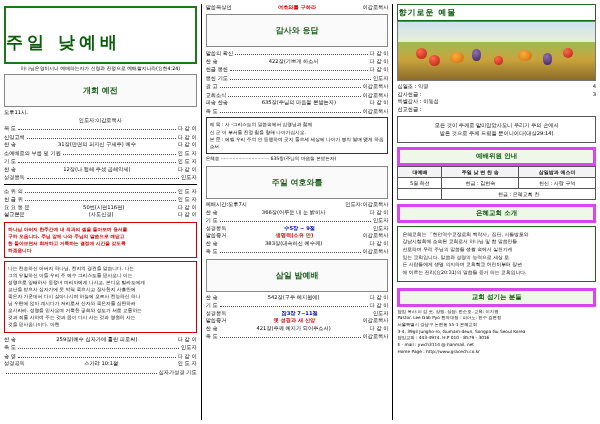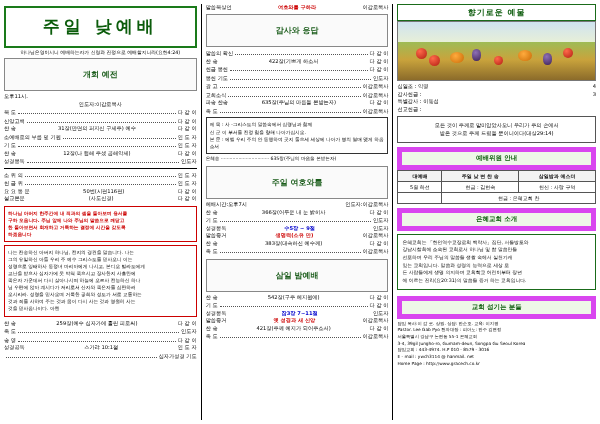--- a/index.html
+++ b/index.html
@@ -17,21 +17,20 @@
   .col1{width:196px;}
   .col2{width:186px;}
   .col3{width:202px;}
 
   .hr{border-top:1px solid #000;margin:2px 0;}
   .vline{border-left:1px solid #000;}
 
   
   .titlebox{
     border:1.5px solid #1a6b1a;
-    text-align:center;
     font-weight:bold;
     color:#0a5a0a;
     padding:2px 0;
     letter-spacing:1px;
   }
   .sectitle{
     border:1px solid #888;
     background:#fafafa;
     text-align:center;
     font-weight:bold;
@@ -44,22 +43,21 @@
   .row .l{white-space:nowrap;}
   .row .c{flex:1;text-align:center;white-space:nowrap;overflow:hidden;}
   .row .r{white-space:nowrap;text-align:right;}
   .dots{flex:1;border-bottom:1px dotted #555;margin:0 2px 1px 2px;height:5px;}
   .small{font-size:4.6px;}
   .bold{font-weight:bold;}
 
   
   .maintitle{
     border:2px solid #1a7a1a;
-    text-align:center;
-    padding:7px 0 8px 0;
+    padding:23px 0 8px 0;
     margin:2px 0 1px 0;
   }
   .maintitle .t{font-size:17px;font-weight:bold;color:#0b5c0b;letter-spacing:4px;}
   .subverse{text-align:center;font-size:4.8px;margin-bottom:3px;}
 
   .redbox{
     border:1px solid #c00;
     padding:3px;
     font-size:4.7px;
     line-height:1.5;
@@ -93,21 +91,21 @@
 
   .versebox{
     border:1px solid #555;
     padding:4px 5px;
     font-size:5.2px;
     line-height:1.6;
     text-align:center;
     margin-top:3px;
   }
   .hdrband{
-    border:5px solid #d946ef;
+    border:3px solid #d946ef;
     background:#eef7e8;
     text-align:center;font-weight:bold;color:#0a5a0a;
     font-size:6.5px;padding:2px 0;margin:4px 0 0 0;
   }
   table.grid{border-collapse:collapse;width:100%;font-size:5px;}
   table.grid th,table.grid td{border:1px solid #555;padding:2px 1px;text-align:center;}
   table.grid th{background:#f3f3f3;font-weight:bold;}
   .greenbox{
     border:1px solid #1a6b1a;
     padding:4px;

